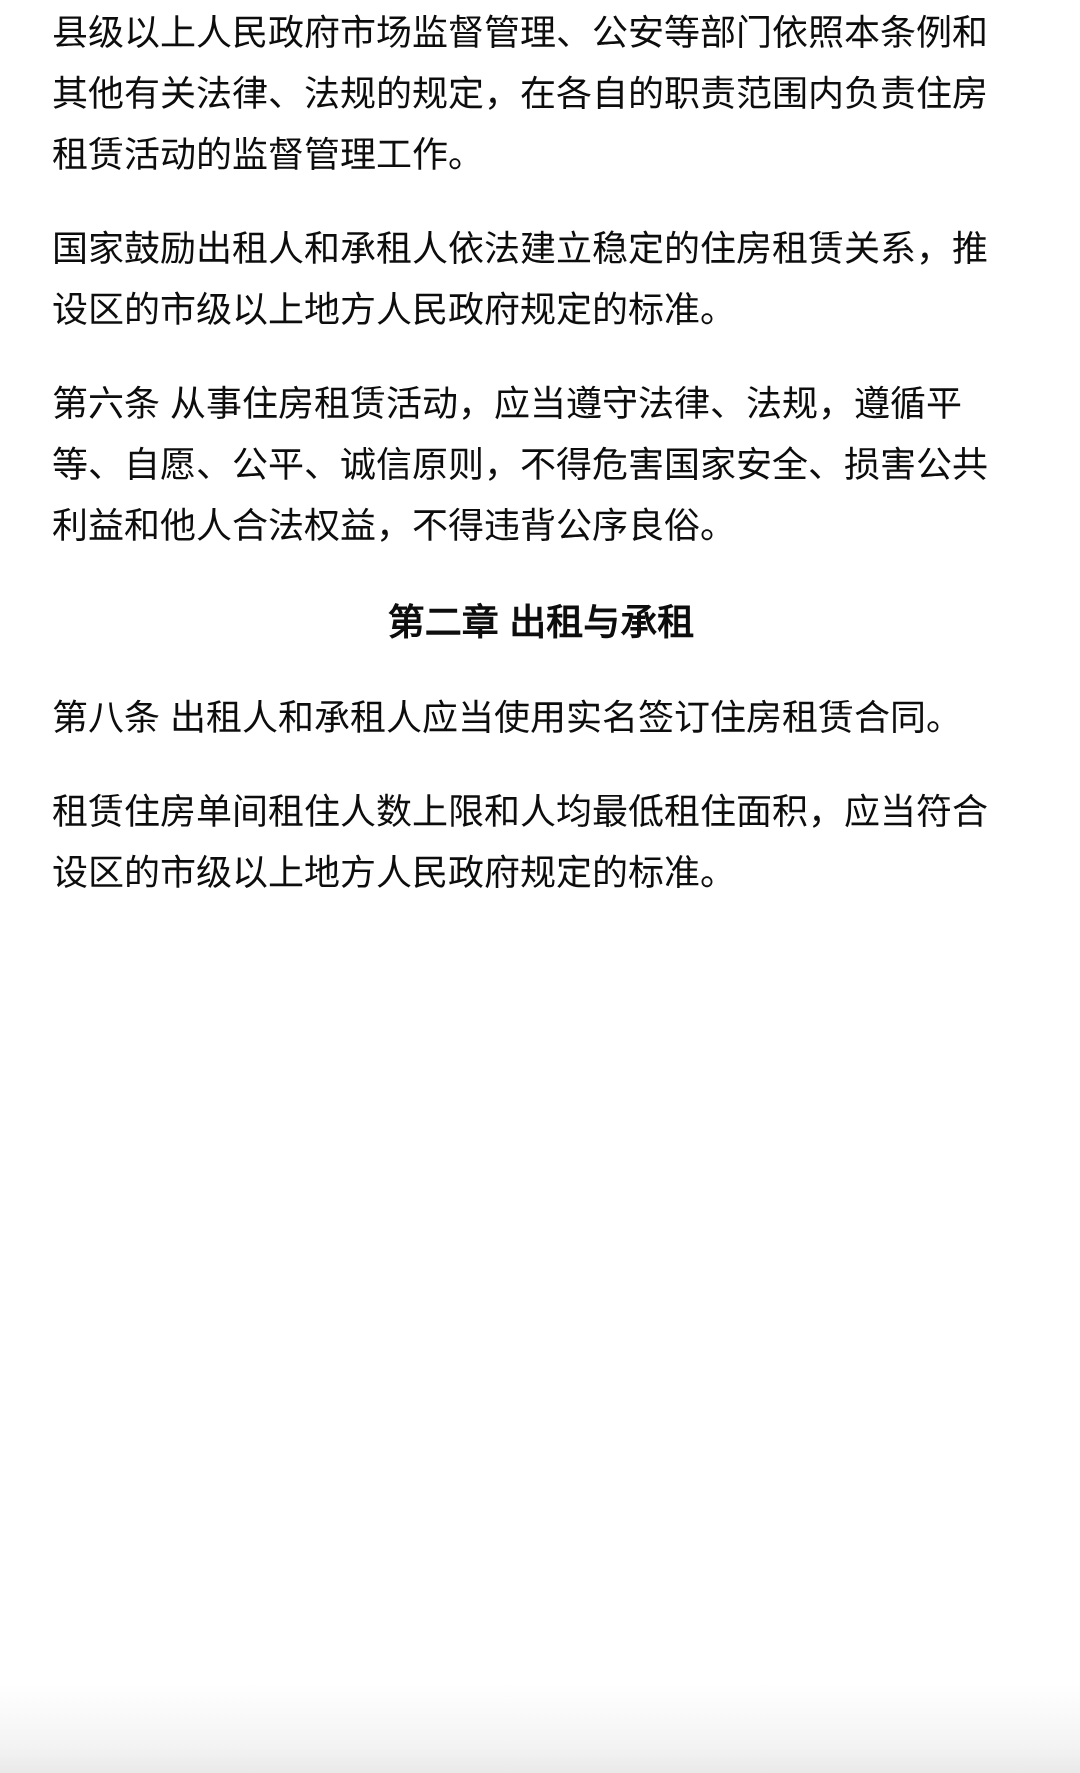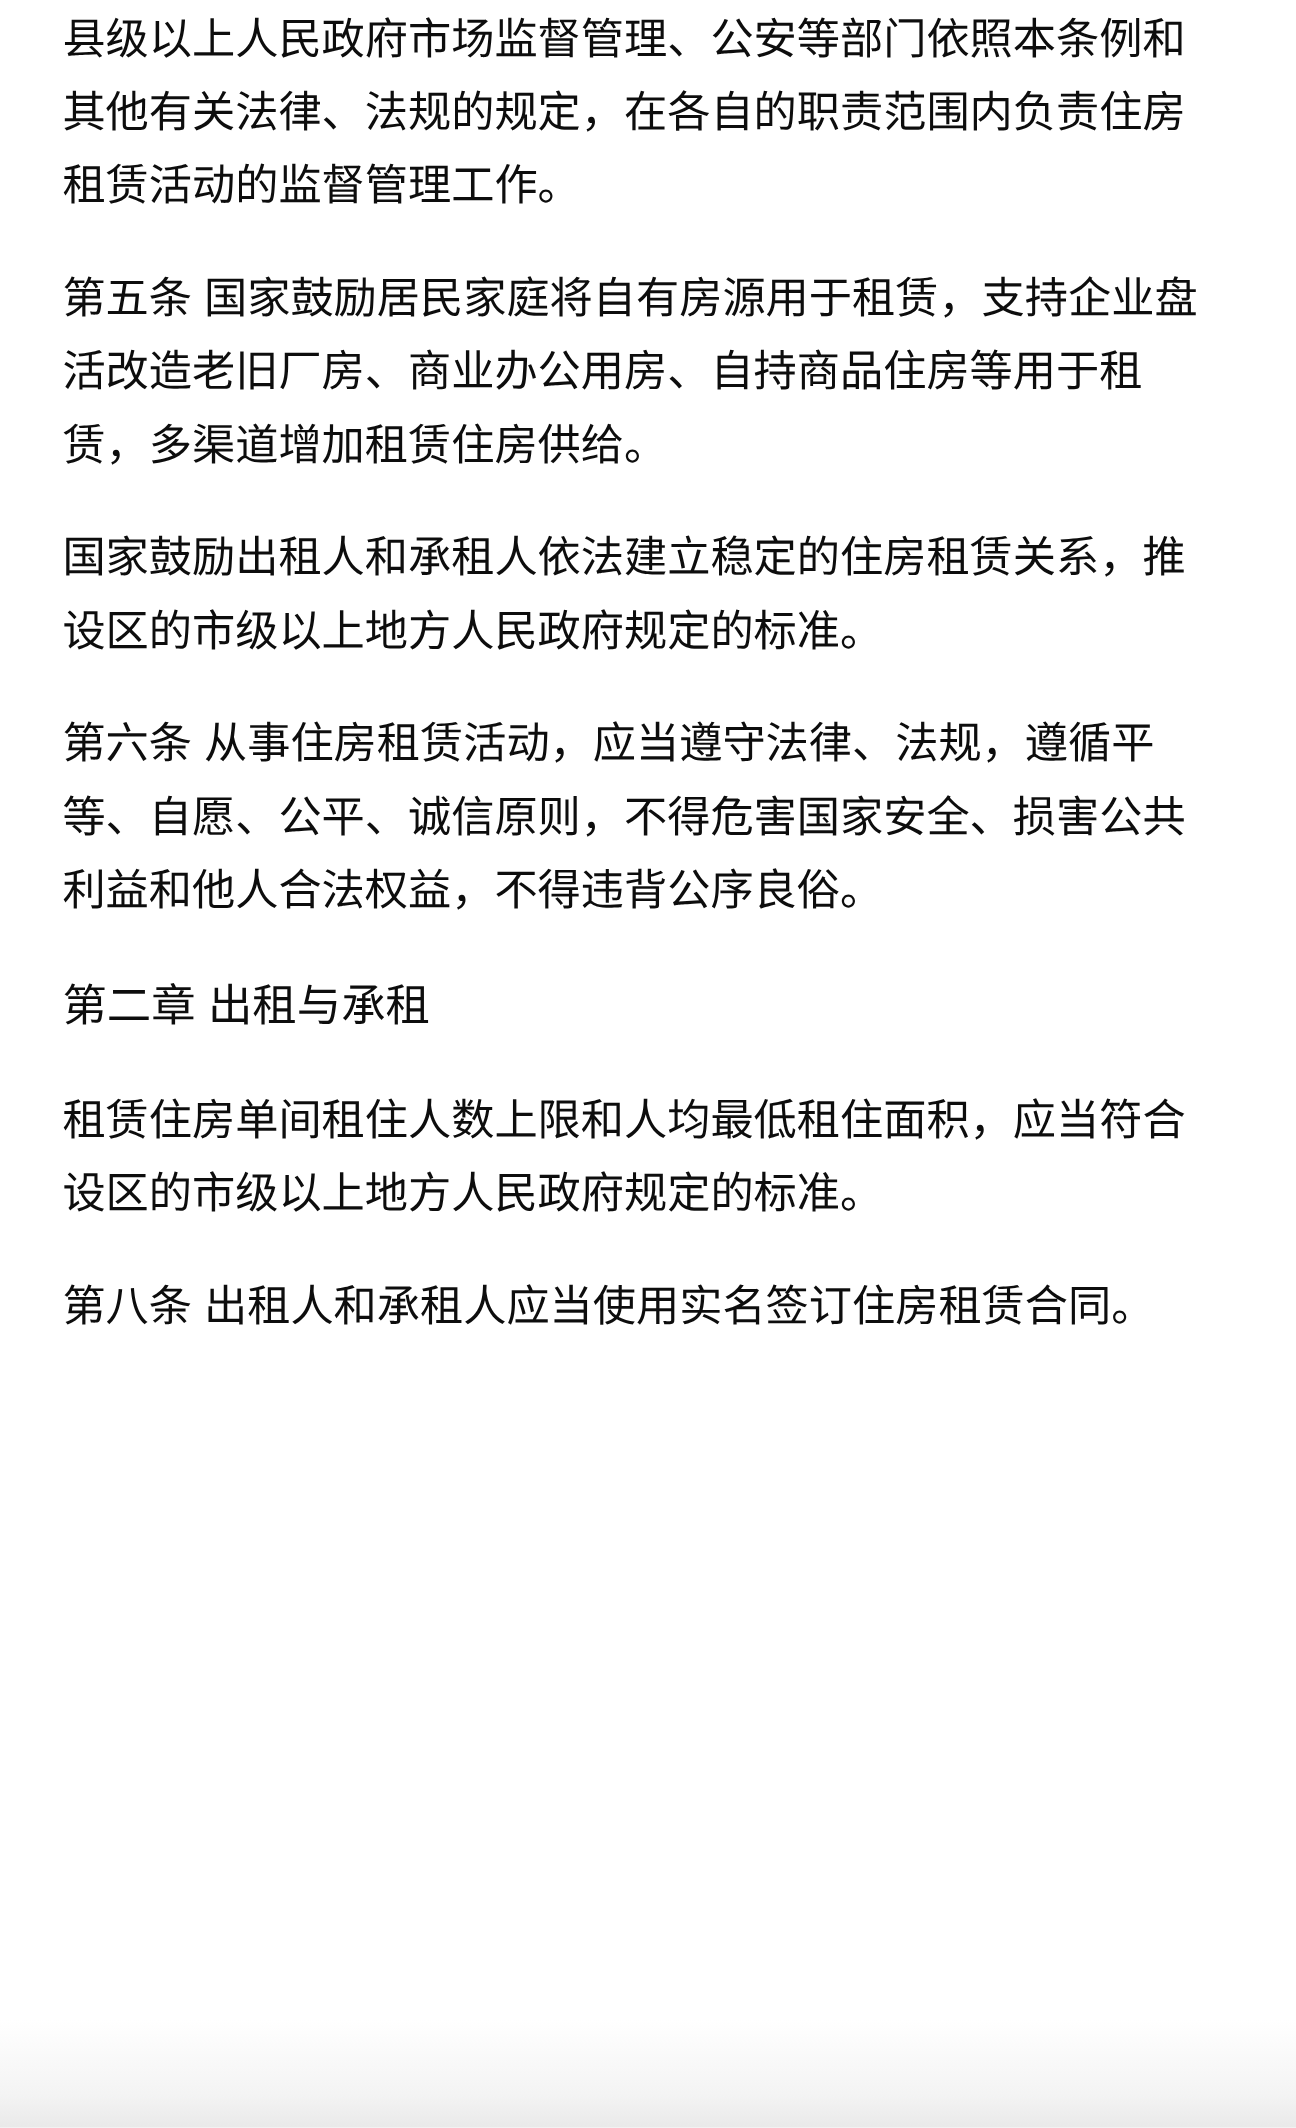--- a/index.html
+++ b/index.html
@@ -29,47 +29,45 @@
     margin: 0 0 33px 0;
     white-space: pre-line;
     font-weight: 400;
     letter-spacing: 0;
   }
   .article-body h2 {
     margin: 36px 0 34px 0;
     white-space: pre-line;
     font-size: 37px;
     line-height: 61px;
-    font-weight: 400;
+    font-weight: 700;
+    text-align: center;
   }
   .bottom-fade {
     position: absolute;
     left: 0;
     bottom: 0;
     width: 1080px;
     height: 90px;
     background: linear-gradient(to bottom, rgba(238,238,238,0) 0%, rgba(234,234,234,0.55) 70%, #e9e9e9 100%);
     pointer-events: none;
     z-index: 0;
   }
 </style>
 </head>
 <body>
 
 <div class="article-body">
   <p>县级以上人民政府市场监督管理、公安等部门依照本条例和
 其他有关法律、法规的规定，在各自的职责范围内负责住房
 租赁活动的监督管理工作。</p>
-  <p>第五条 国家鼓励居民家庭将自有房源用于租赁，支持企业盘
-活改造老旧厂房、商业办公用房、自持商品住房等用于租
-赁，多渠道增加租赁住房供给。</p>
   <p>国家鼓励出租人和承租人依法建立稳定的住房租赁关系，推
 设区的市级以上地方人民政府规定的标准。</p>
   <p>第六条 从事住房租赁活动，应当遵守法律、法规，遵循平
 等、自愿、公平、诚信原则，不得危害国家安全、损害公共
 利益和他人合法权益，不得违背公序良俗。</p>
   <h2>第二章 出租与承租</h2>
+  <p>第八条 出租人和承租人应当使用实名签订住房租赁合同。</p>
   <p>租赁住房单间租住人数上限和人均最低租住面积，应当符合
 设区的市级以上地方人民政府规定的标准。</p>
-  <p>第八条 出租人和承租人应当使用实名签订住房租赁合同。</p>
 </div>
 
 <div class="bottom-fade"></div>
 
 </body></html>

